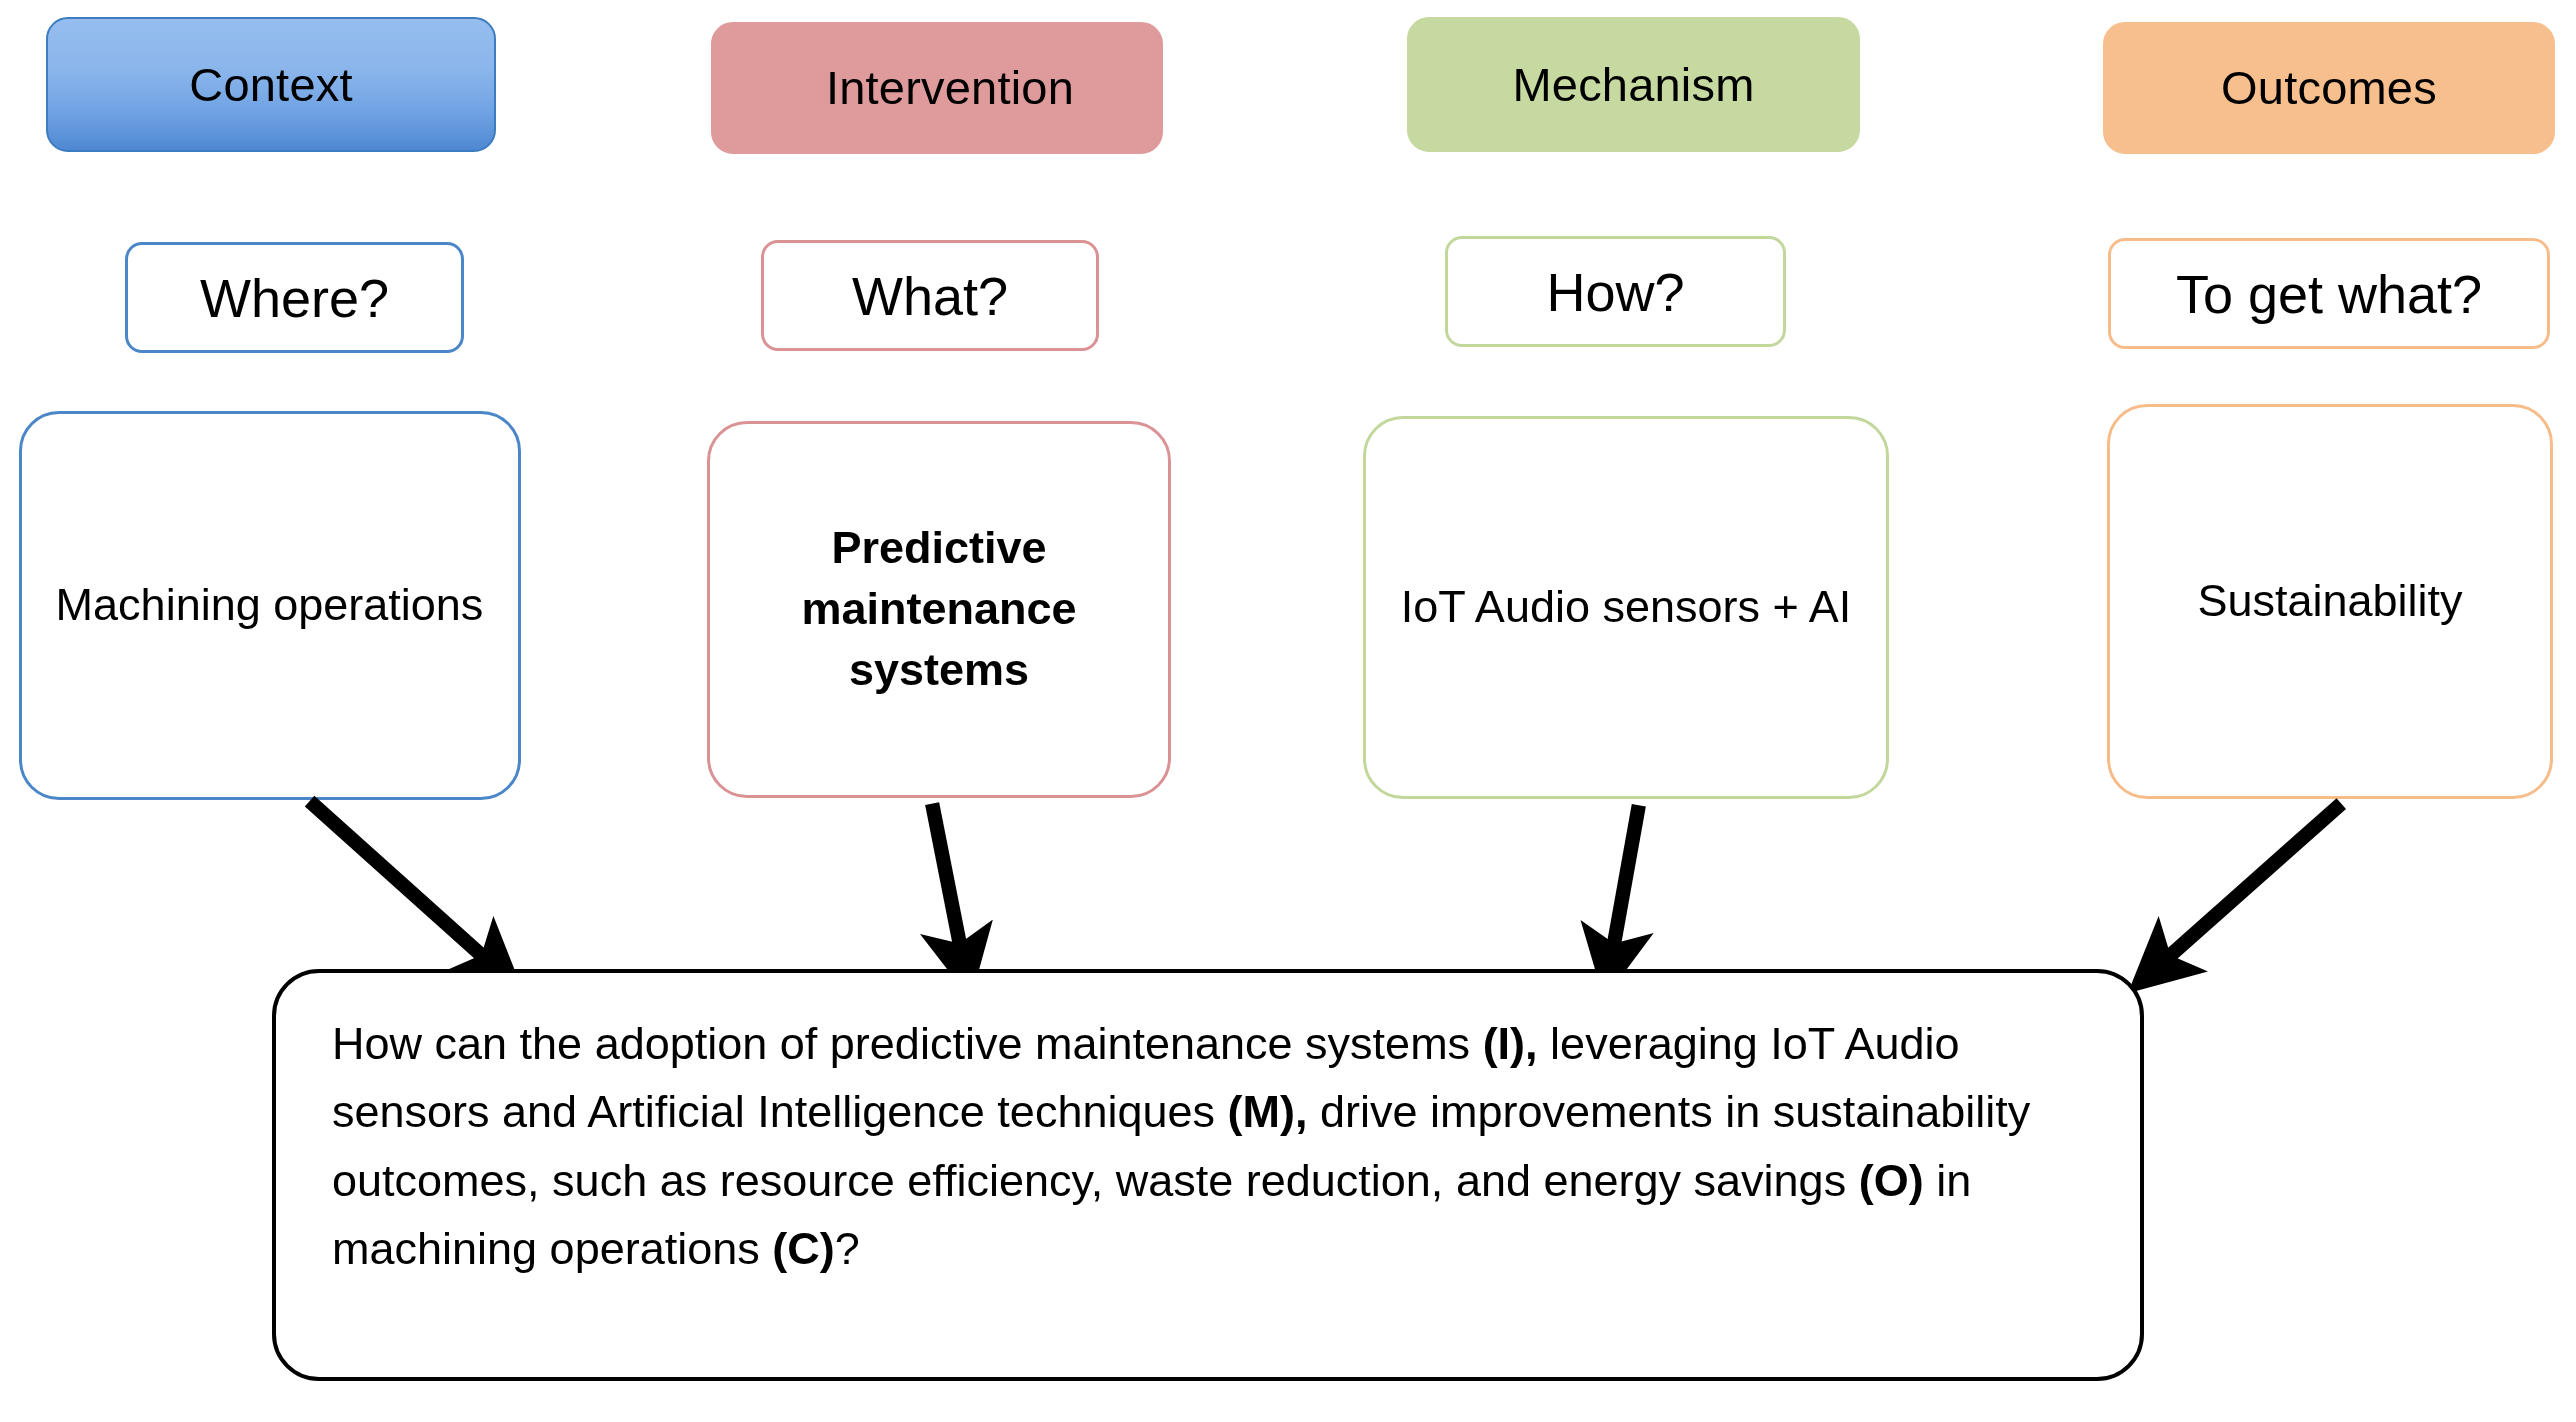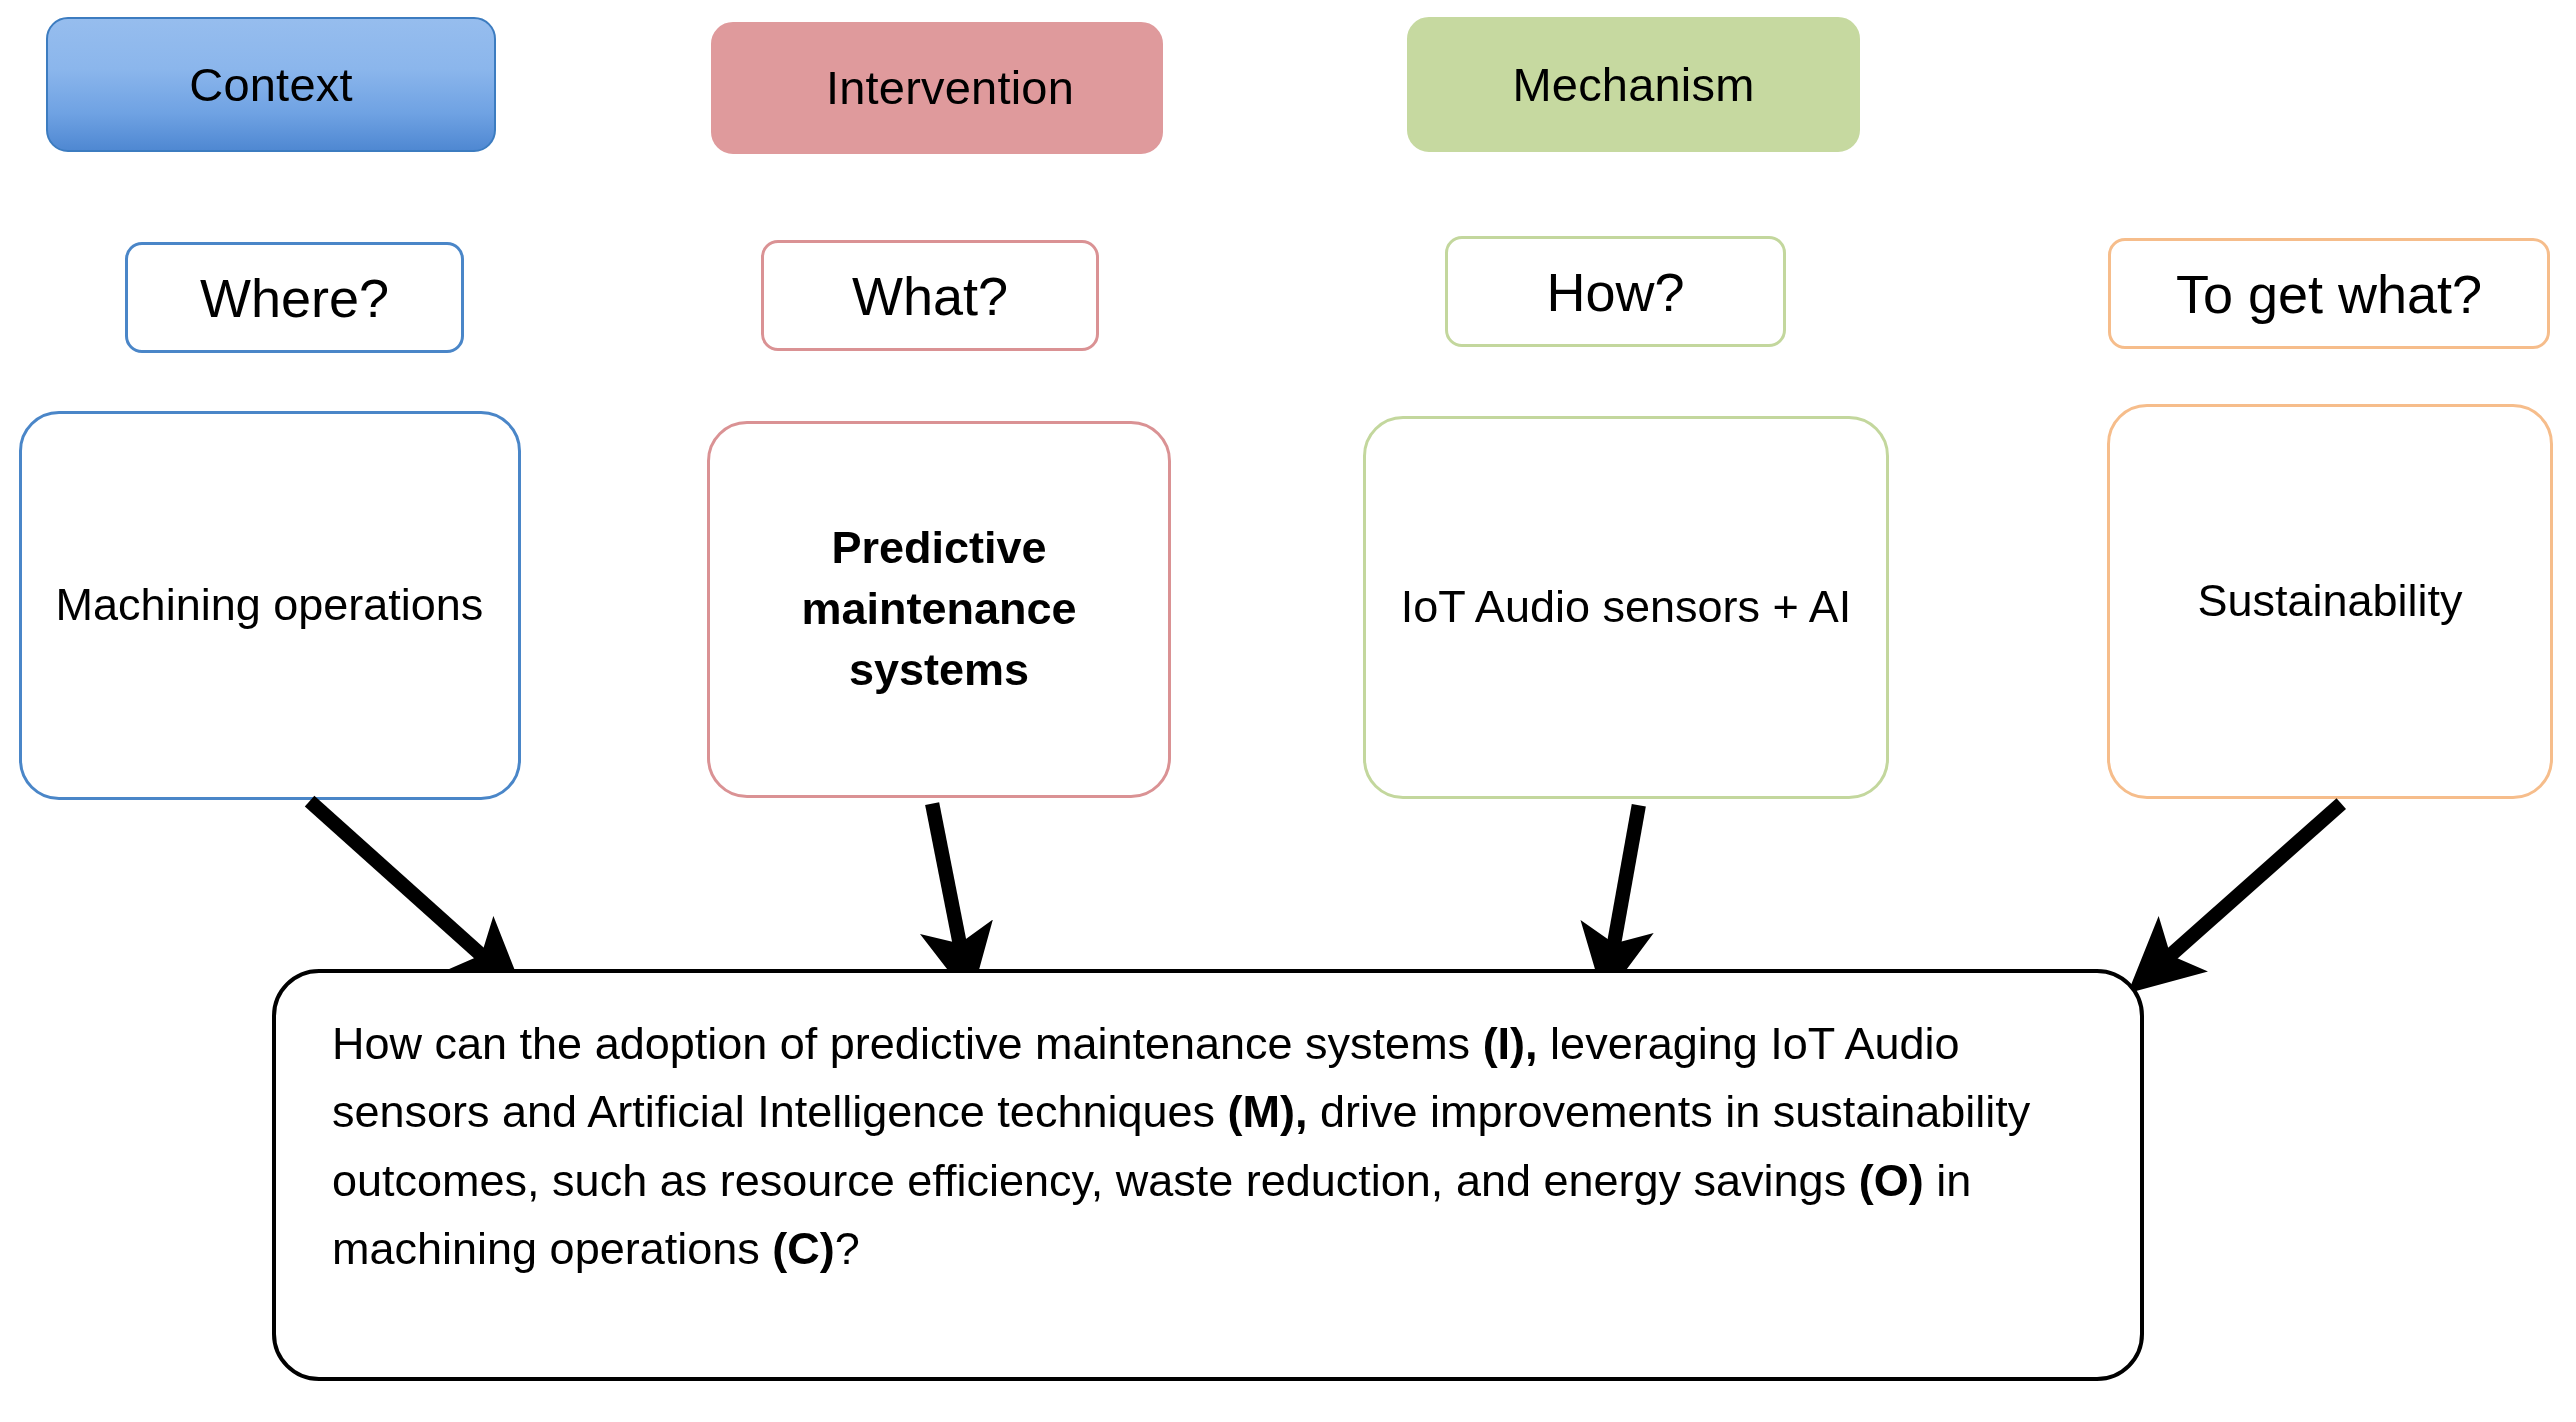--- a/index.html
+++ b/index.html
@@ -98,20 +98,23 @@
 
   <div class="cat-header ctx" style="left:46px;top:17px;width:450px;height:135px;">
     <span>Context</span>
   </div>
   <div class="cat-header inv" style="left:711px;top:22px;width:452px;height:132px;padding-left:26px;">
     <span>Intervention</span>
   </div>
   <div class="cat-header mec" style="left:1407px;top:17px;width:453px;height:135px;">
     <span>Mechanism</span>
   </div>
+  <div class="cat-header out" style="left:2103px;top:22px;width:452px;height:132px;">
+    <span>Outcomes</span>
+  </div>
 
   <div class="q-box bd-ctx" style="left:125px;top:242px;width:339px;height:111px;">
     <span>Where?</span>
   </div>
   <div class="q-box bd-inv" style="left:761px;top:240px;width:338px;height:111px;">
     <span>What?</span>
   </div>
   <div class="q-box bd-mec" style="left:1445px;top:236px;width:341px;height:111px;">
     <span>How?</span>
   </div>

